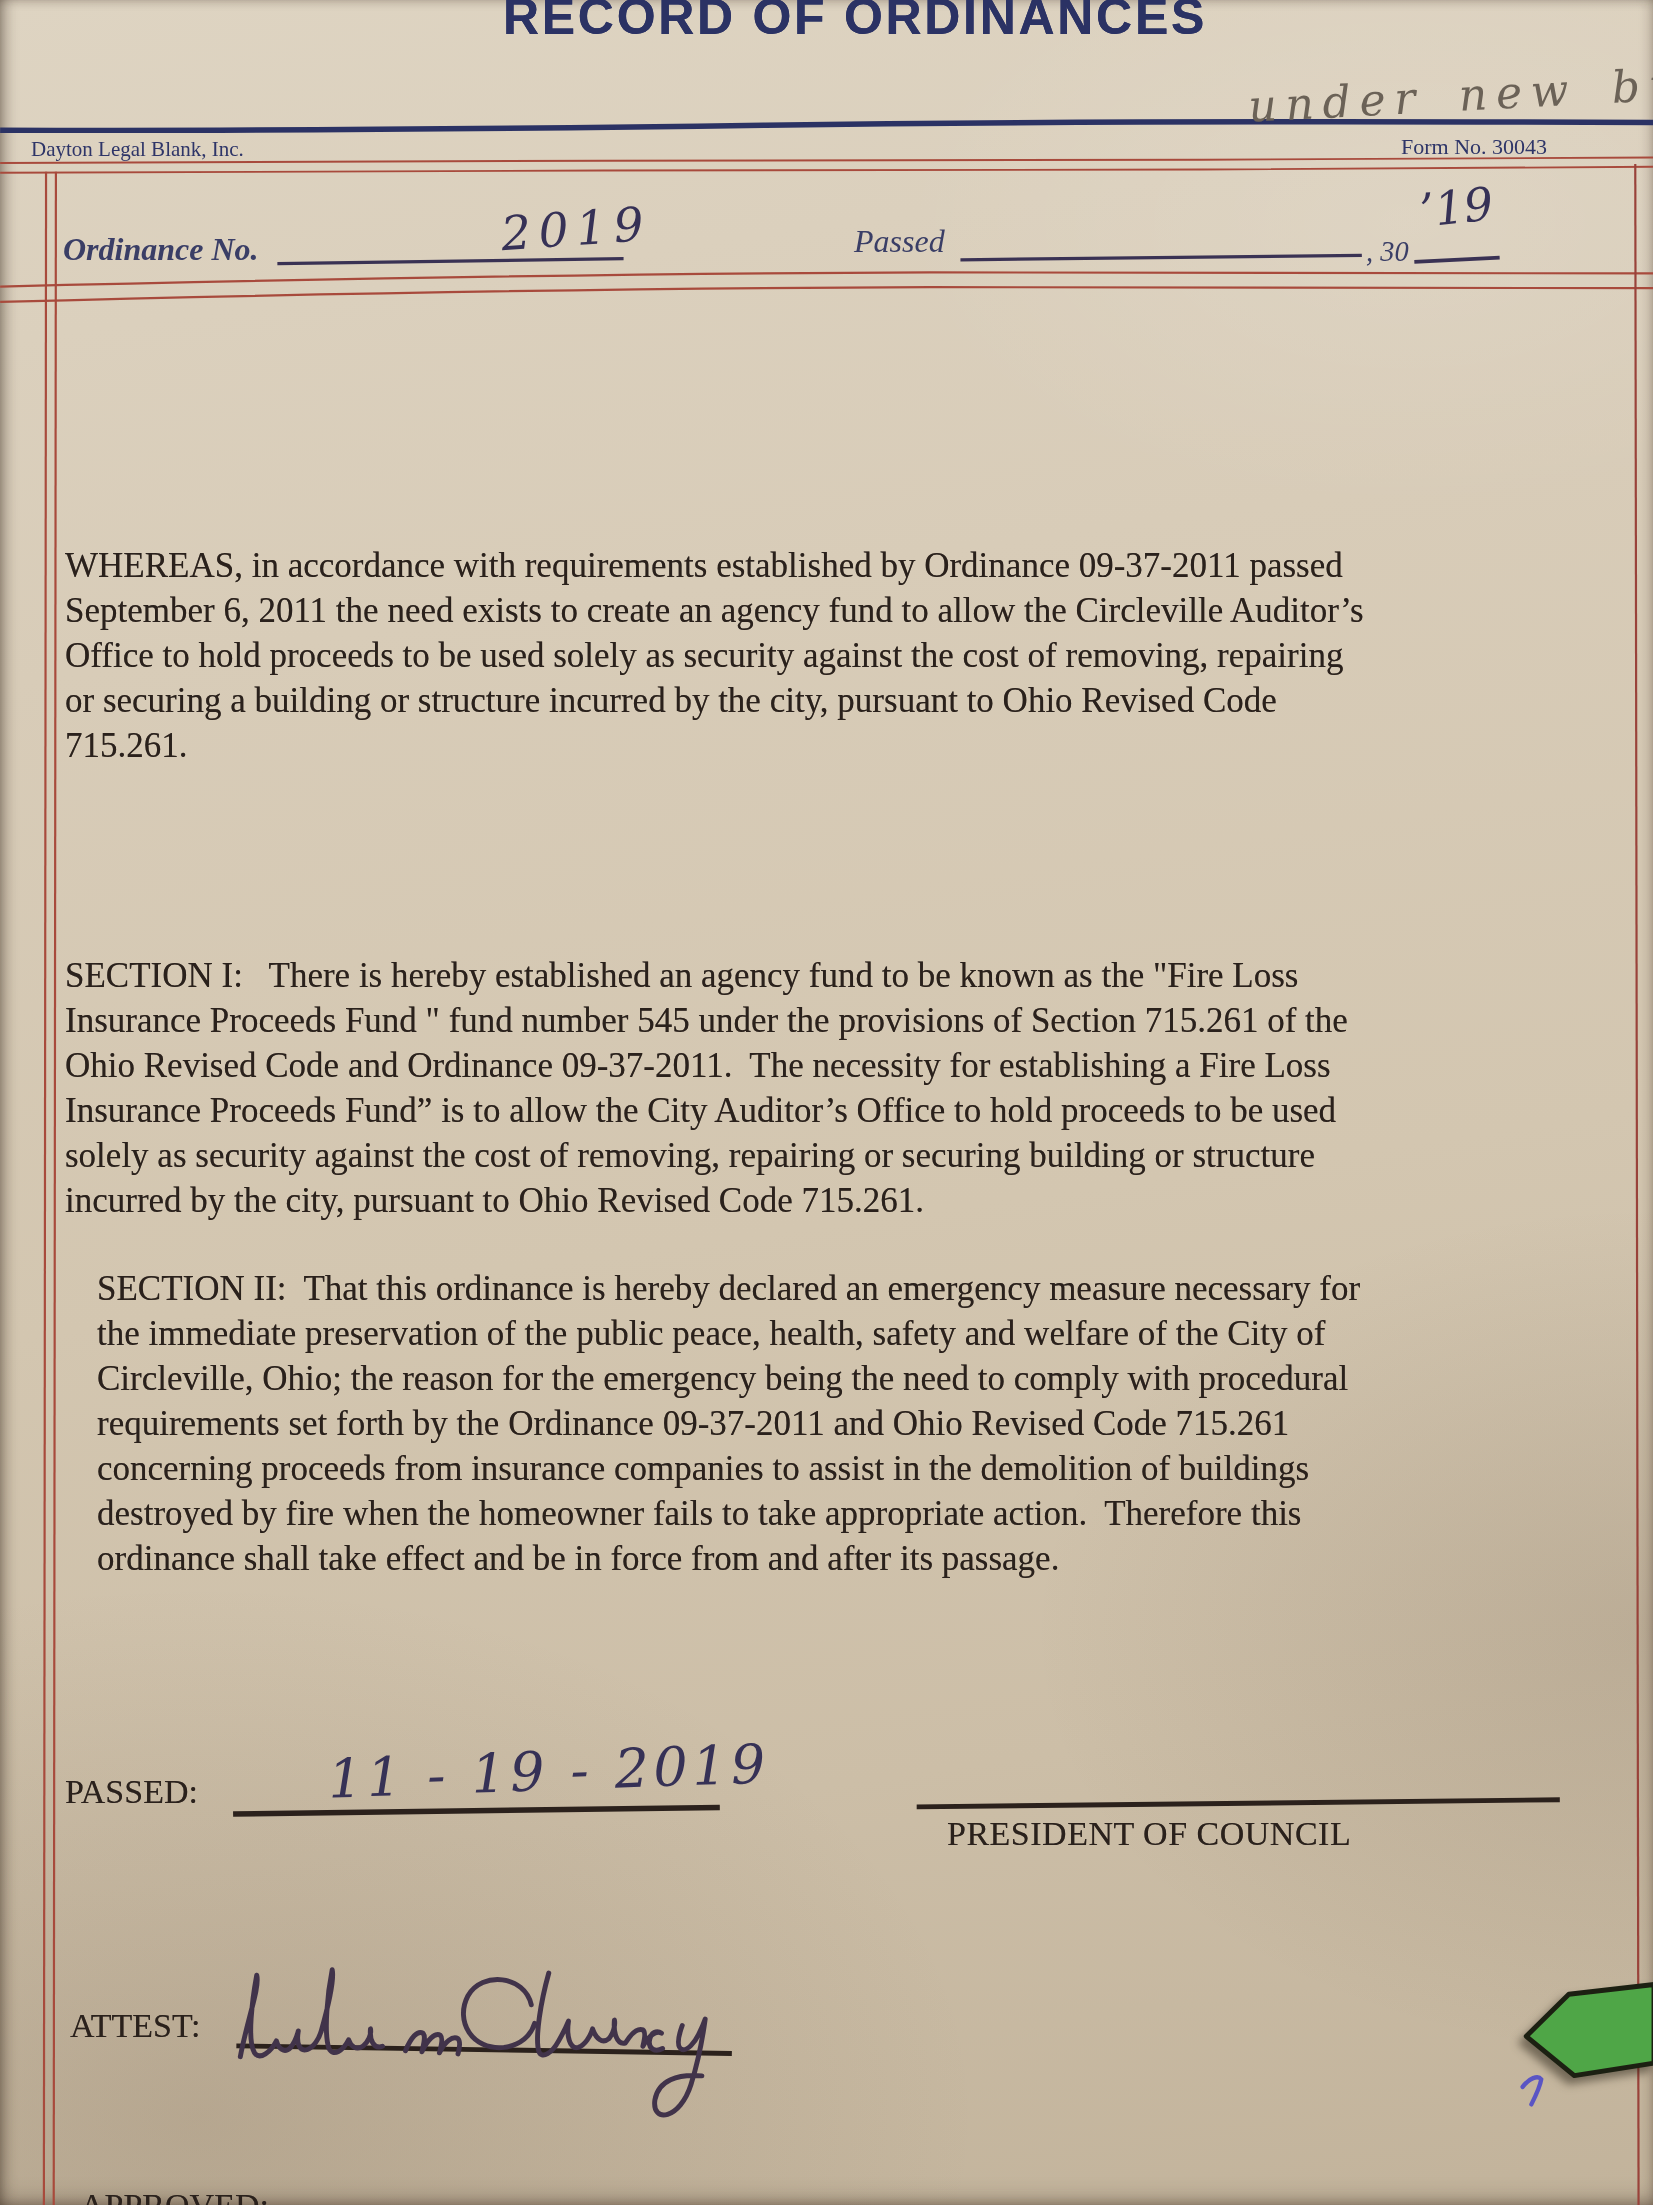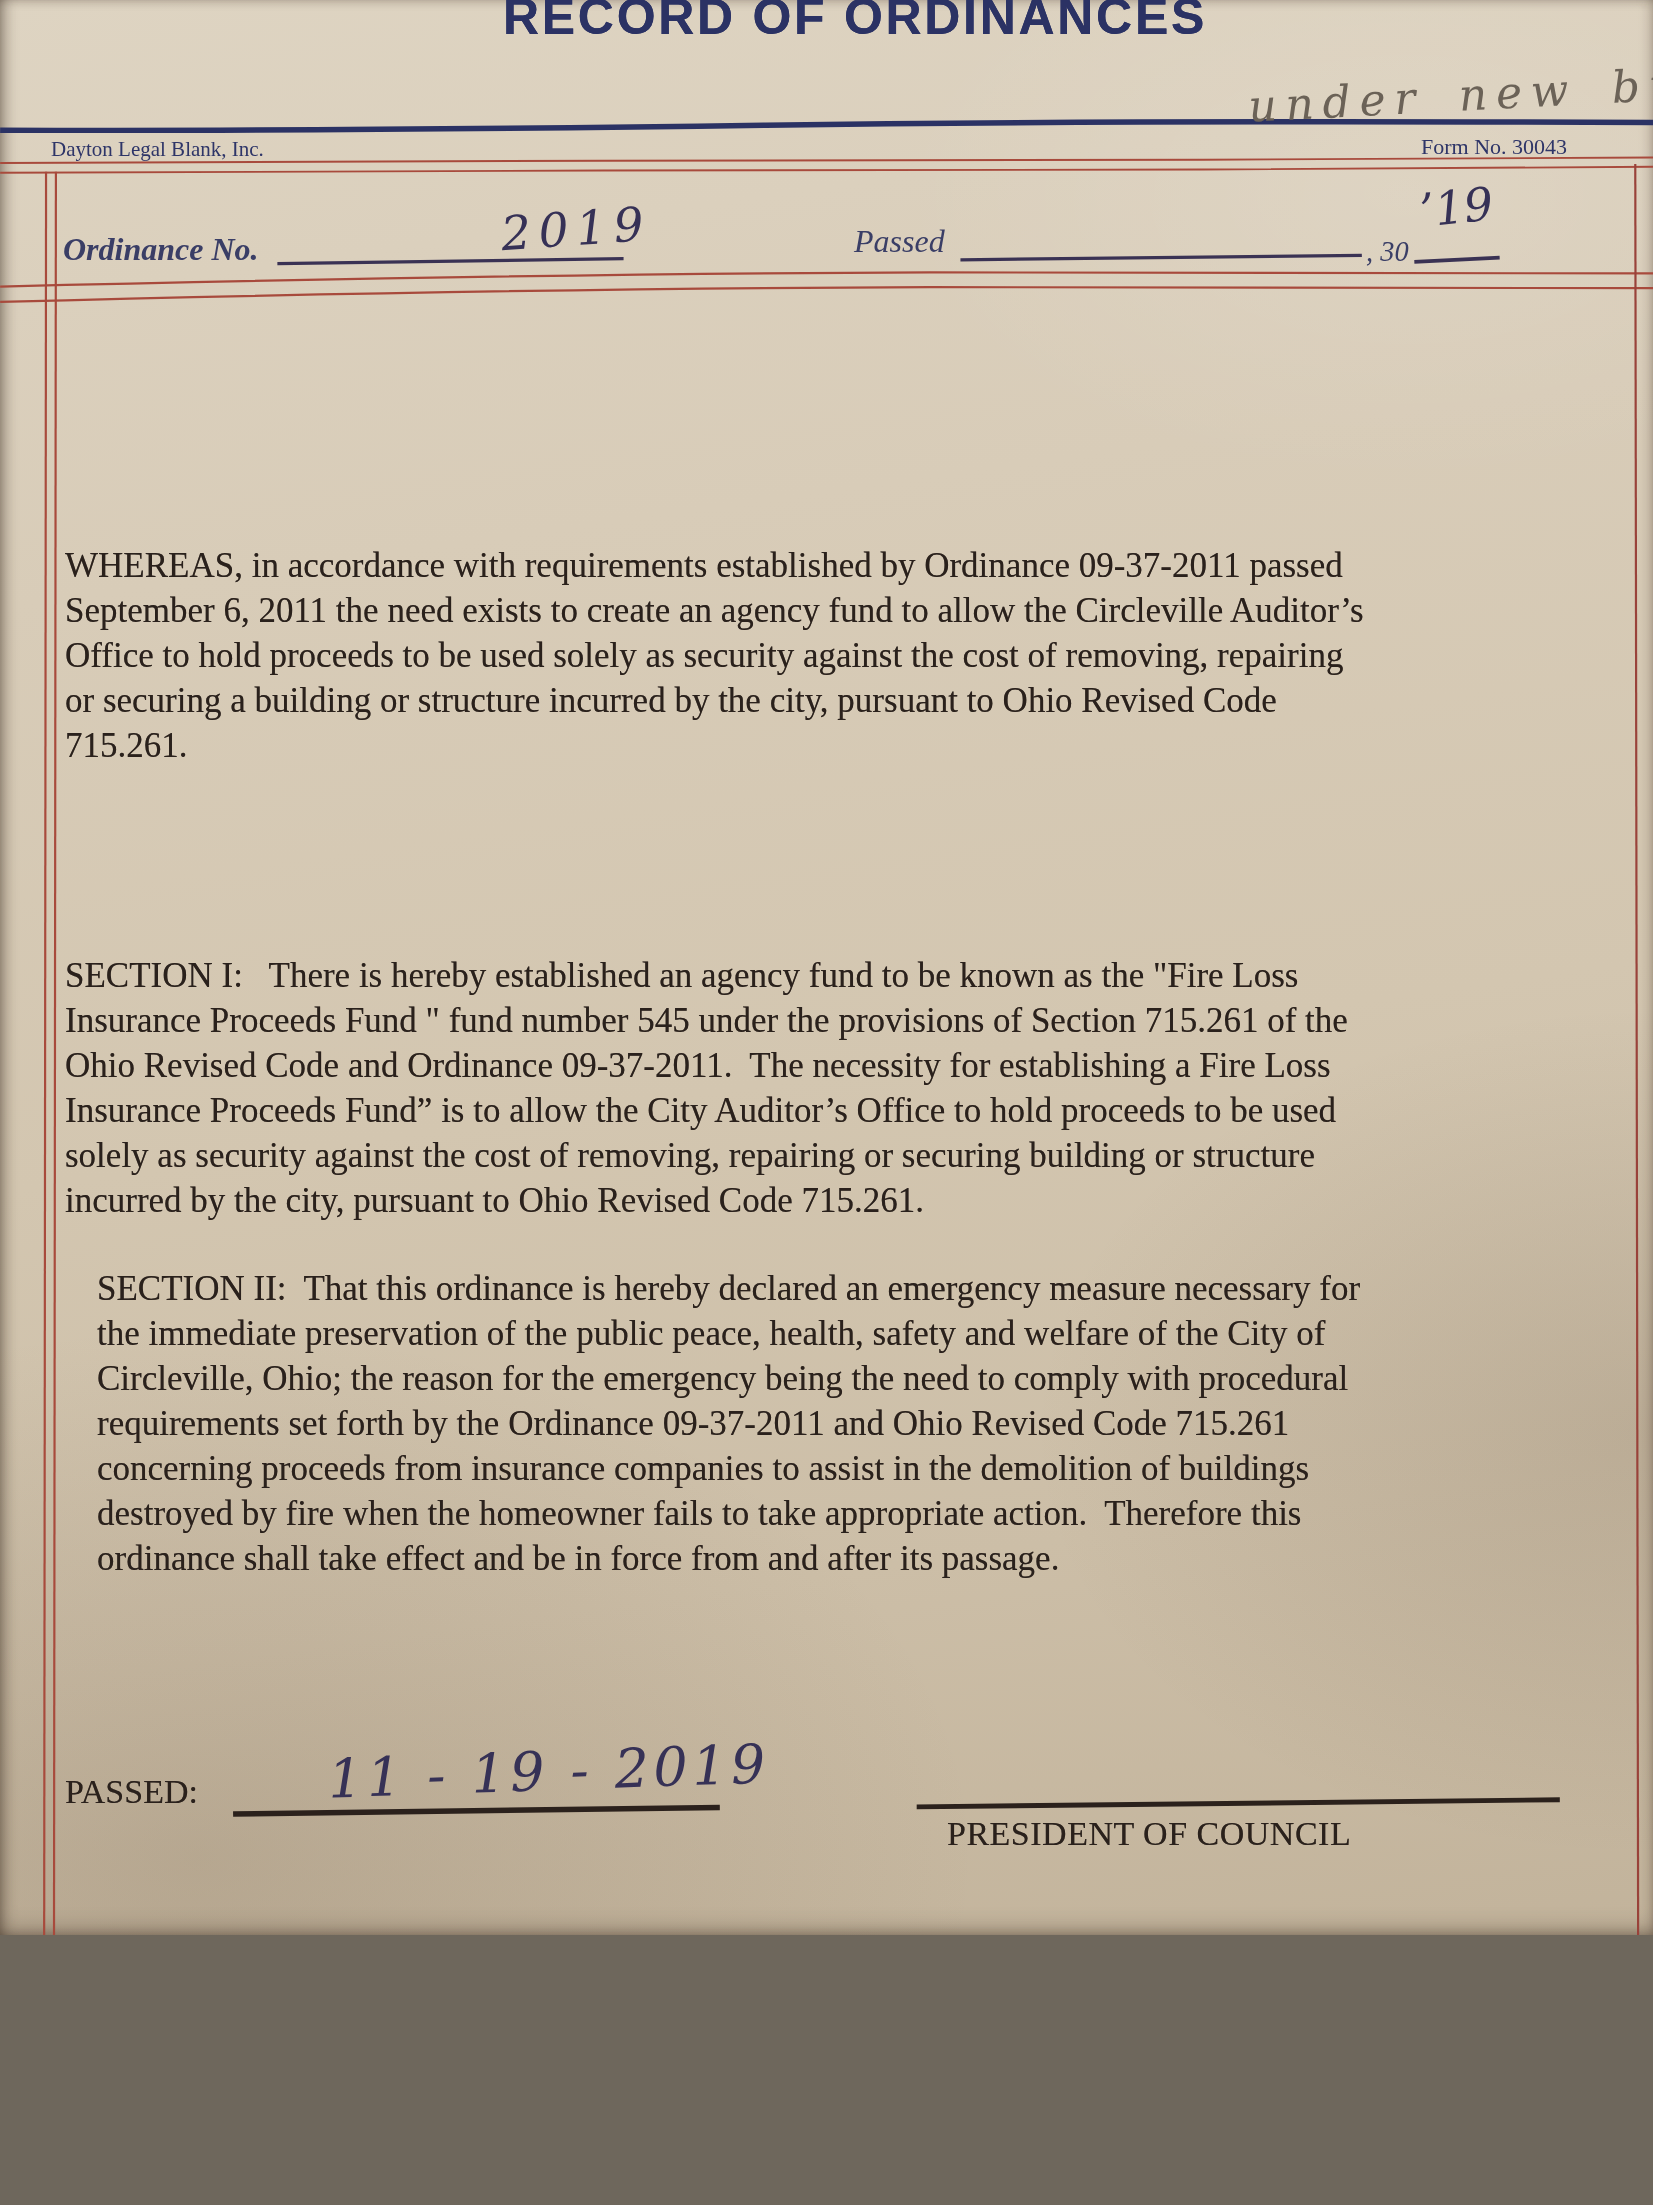--- a/index.html
+++ b/index.html
@@ -1,18 +1,18 @@
 <!DOCTYPE html>
 <html style="font-size:8.8px"><head>
 <meta charset="utf-8">
 <style>
   html,body{margin:0;padding:0;background:#6e675c;}
   #page{
     position:relative;
-    width:1654px;height:1935px;
+    width:1654px;height:2205px;
     overflow:hidden;
     font-family:"Liberation Serif", serif;
     background:
       radial-gradient(875px 492px at 85% 10%, rgba(255,255,255,0.10), transparent 60%),
       radial-gradient(1203px 820px at 12% 96%, rgba(90,70,50,0.16), transparent 65%),
       radial-gradient(1039px 711px at 100% 74%, rgba(80,60,40,0.14), transparent 60%),
       linear-gradient(172deg,#ded4c2 0%,#d8ccb8 28%,#d3c6b0 55%,#ccbea7 78%,#c2b39b 100%);
     box-shadow:
       inset 8.8px 0 16.4px -7.7px rgba(50,35,25,.55),
       inset -6.6px 0 14.2px -7.7px rgba(50,35,25,.40),
@@ -21,21 +21,21 @@
   }
   .abs{position:absolute;}
   .navy{color:#2e3568;}
   .ink-text{color:#2a211c;text-shadow:0 0 0.5px rgba(42,33,28,.55);}
   .masthead{
     font-family:"Liberation Sans", sans-serif;
     font-weight:bold;font-size:50px;line-height:50px;
     letter-spacing:2.7px;color:#2b3264;white-space:pre;
     text-shadow:0 0 0.5px #2b3264;
   }
-  .formtext{font-size:22px;line-height:24px;white-space:pre;margin-left:20px;}
+  .formtext{font-size:22px;line-height:24px;white-space:pre;}
   .rowlabel{font-style:italic;font-size:32px;line-height:34px;color:#3a3e66;white-space:pre;}
   .hand{font-family:"DejaVu Serif", serif;font-style:italic;white-space:pre;}
   .ink{color:#363156;}
   .pencil{color:#6b6257;}
   .doc-title{
     font-size:38px;line-height:48px;letter-spacing:0.3px;
     text-align:center;white-space:pre;transform:translateX(-50%);
   }
   .para{font-size:35px;line-height:45px;white-space:pre;}
   .caption{font-size:34px;line-height:36px;white-space:pre;}

